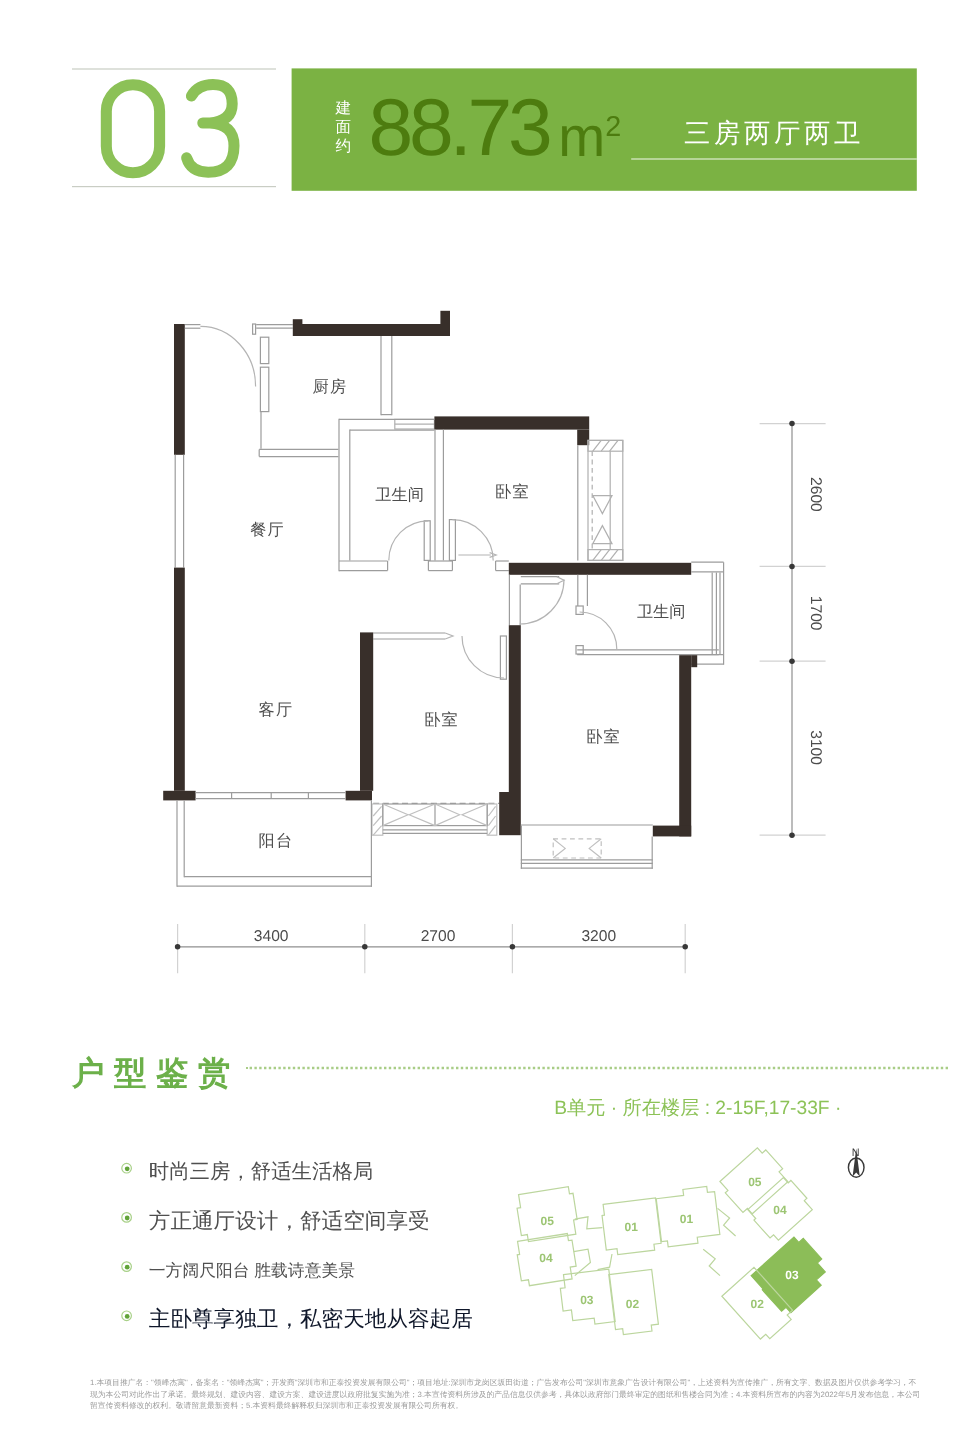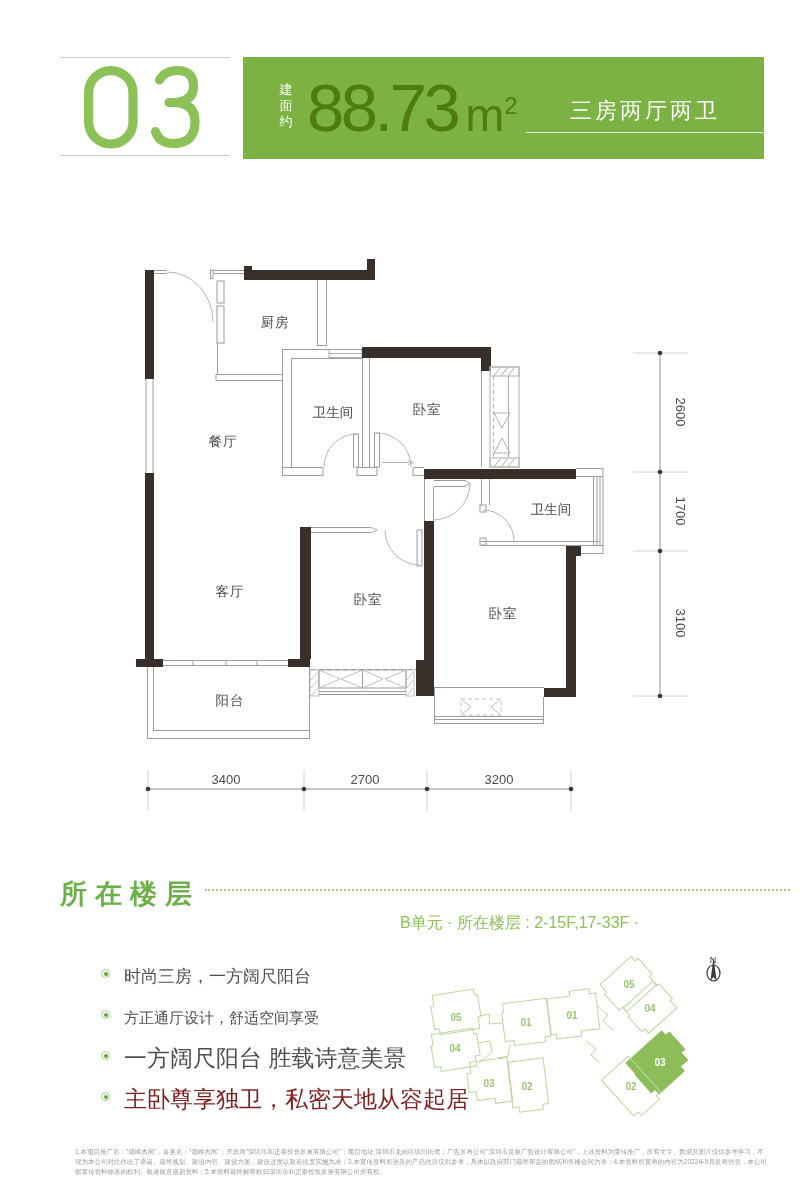--- a/index.html
+++ b/index.html
@@ -341,41 +341,41 @@
       <circle cx="571" cy="789" r="2.3"></circle>
 </g>
 
 <g fill="#4c4c4c" font-size="13">
   <text x="226" y="784" text-anchor="middle">3400</text>
   <text x="365" y="784" text-anchor="middle">2700</text>
   <text x="499" y="784" text-anchor="middle">3200</text>
 </g>
 </svg>
 
-<div class="abs" style="left:60px;top:876px;color:#6cb04a;font-size:27px;font-weight:bold;letter-spacing:8px;">所在楼层</div>
+<div class="abs" style="left:60px;top:876px;color:#6cb04a;font-size:27px;font-weight:bold;letter-spacing:8px;">户型鉴赏</div>
 
 <div class="abs" style="left:205px;top:889px;width:585px;height:0;border-top:2px dotted #a9cd87;"></div>
 
-<div class="abs" style="left:400px;top:913px;width:363px;color:#8cc257;font-size:16px;text-align:left;">B单元&nbsp;·&nbsp;所在楼层 : 2-15F,17-33F&nbsp;·</div>
+<div class="abs" style="left:400px;top:913px;width:363px;color:#8cc257;font-size:16px;text-align:center;">B单元&nbsp;·&nbsp;所在楼层 : 2-15F,17-33F&nbsp;·</div>
 
 <div class="abs" style="left:100.5px;top:969px;width:7px;height:7px;border-radius:50%;border:1.5px solid #a9d189;background:#fff;"></div>
 <div class="abs" style="left:103.5px;top:972px;width:4px;height:4px;border-radius:50%;background:#61a339;"></div>
-<div class="abs" style="left:124px;top:968px;color:#4f4f4f;font-size:17px;line-height:17px;">时尚三房，一方阔尺阳台</div>
+<div class="abs" style="left:124px;top:968px;color:#4f4f4f;font-size:17px;line-height:17px;">时尚三房，舒适生活格局</div>
 
 <div class="abs" style="left:100.5px;top:1010px;width:7px;height:7px;border-radius:50%;border:1.5px solid #a9d189;background:#fff;"></div>
 <div class="abs" style="left:103.5px;top:1013px;width:4px;height:4px;border-radius:50%;background:#61a339;"></div>
-<div class="abs" style="left:124px;top:1009px;color:#4f4f4f;font-size:15px;line-height:17px;">方正通厅设计，舒适空间享受</div>
+<div class="abs" style="left:124px;top:1009px;color:#4f4f4f;font-size:18px;line-height:17px;">方正通厅设计，舒适空间享受</div>
 
 <div class="abs" style="left:100.5px;top:1051px;width:7px;height:7px;border-radius:50%;border:1.5px solid #a9d189;background:#fff;"></div>
 <div class="abs" style="left:103.5px;top:1054px;width:4px;height:4px;border-radius:50%;background:#61a339;"></div>
-<div class="abs" style="left:124px;top:1050px;color:#4f4f4f;font-size:23px;line-height:17px;">一方阔尺阳台 胜载诗意美景</div>
+<div class="abs" style="left:124px;top:1050px;color:#4f4f4f;font-size:14px;line-height:17px;">一方阔尺阳台 胜载诗意美景</div>
 
 <div class="abs" style="left:100.5px;top:1092px;width:7px;height:7px;border-radius:50%;border:1.5px solid #a9d189;background:#fff;"></div>
 <div class="abs" style="left:103.5px;top:1095px;width:4px;height:4px;border-radius:50%;background:#61a339;"></div>
-<div class="abs" style="left:124px;top:1091px;color:#7f1d1d;font-size:23px;line-height:17px;">主卧尊享独卫，私密天地从容起居</div>
+<div class="abs" style="left:124px;top:1091px;color:#0f172a;font-size:18px;line-height:17px;">主卧尊享独卫，私密天地从容起居</div>
 
 <svg class="abs" style="left:415px;top:935px;" width="345" height="210" viewBox="415 935 345 210" fill="none" font-family="Liberation Sans, sans-serif" font-size="10" font-weight="bold" text-anchor="middle">
 
   <g>
     <path transform="translate(456 1012) rotate(-9)" d="M -21 -20 L 21 -20 L 21 -14 L 24 -14 L 24 8 L 21 8 L 21 20 L -19 20 L -19 14 L -24 14 L -24 -9 L -21 -9 Z" stroke="#bcd69e"></path>
     <text x="456" y="1021" fill="#9cc573">05</text>
   </g>
 
   <g>
     <path transform="translate(455 1050) rotate(-9)" d="M -21 -19 L 21 -19 L 21 -13 L 24 -13 L 24 9 L 19 9 L 19 19 L -17 19 L -17 14 L -23 14 L -23 -8 L -21 -8 Z" stroke="#bcd69e"></path>

